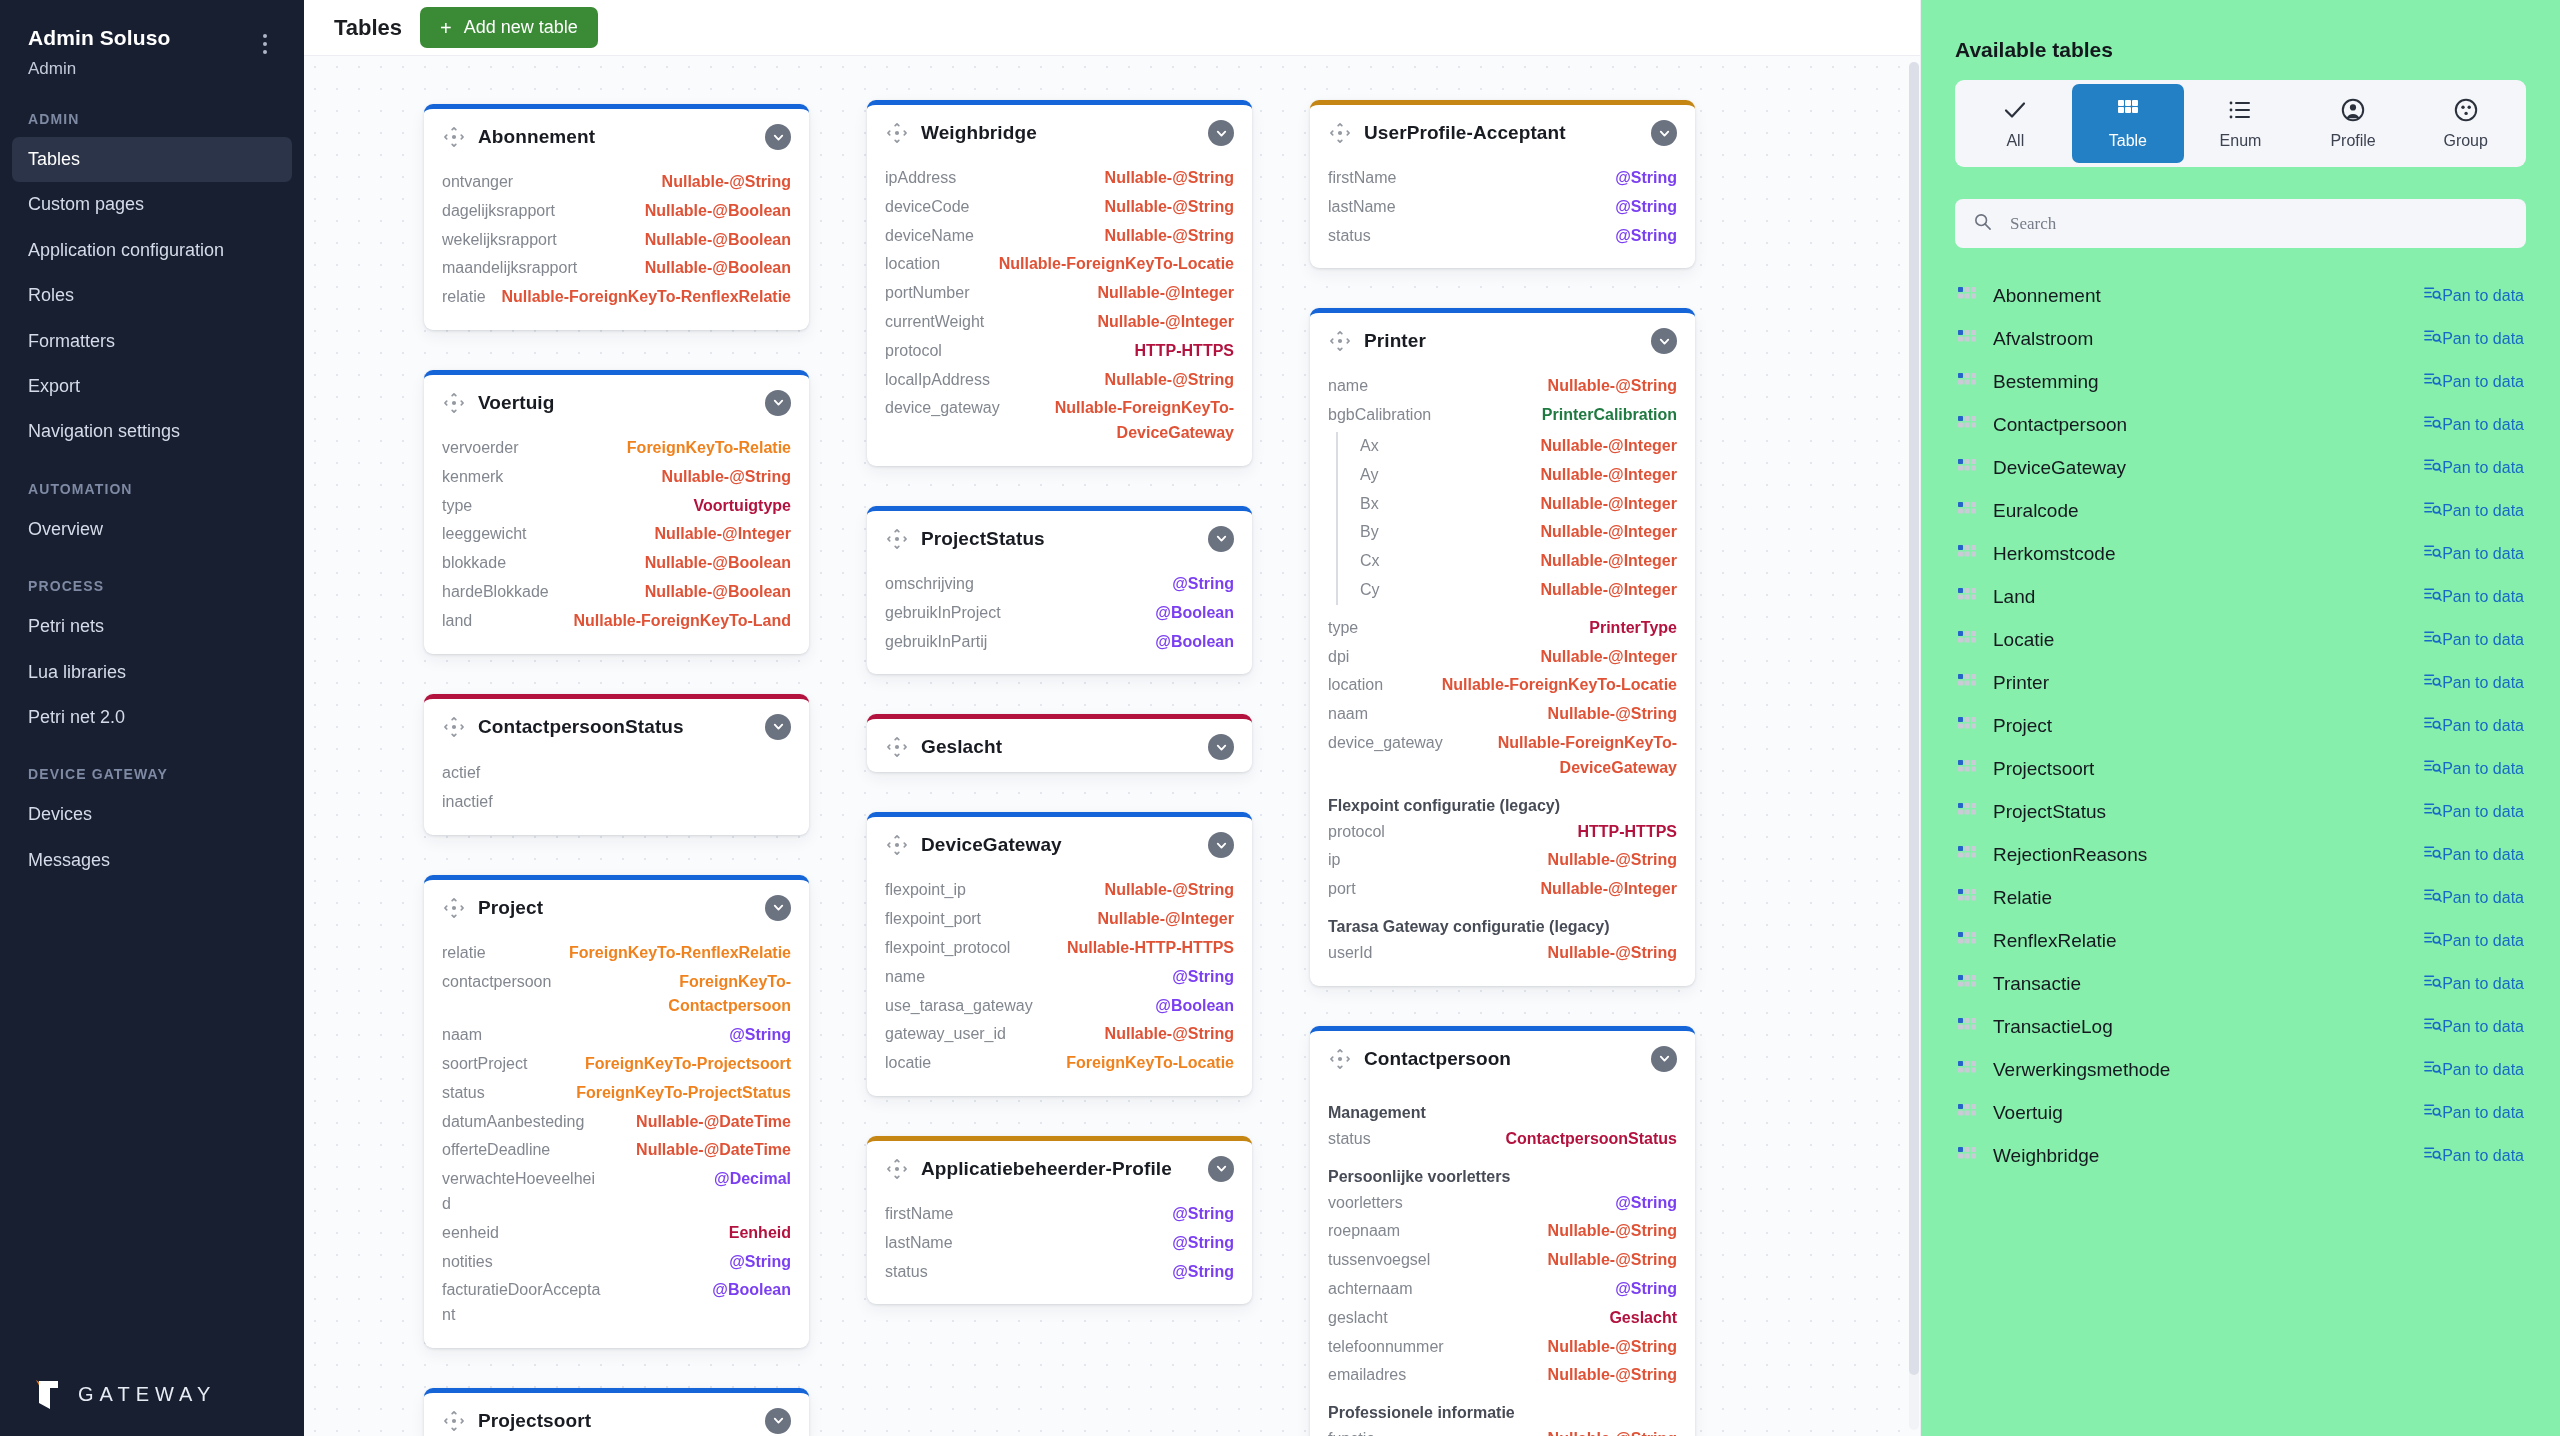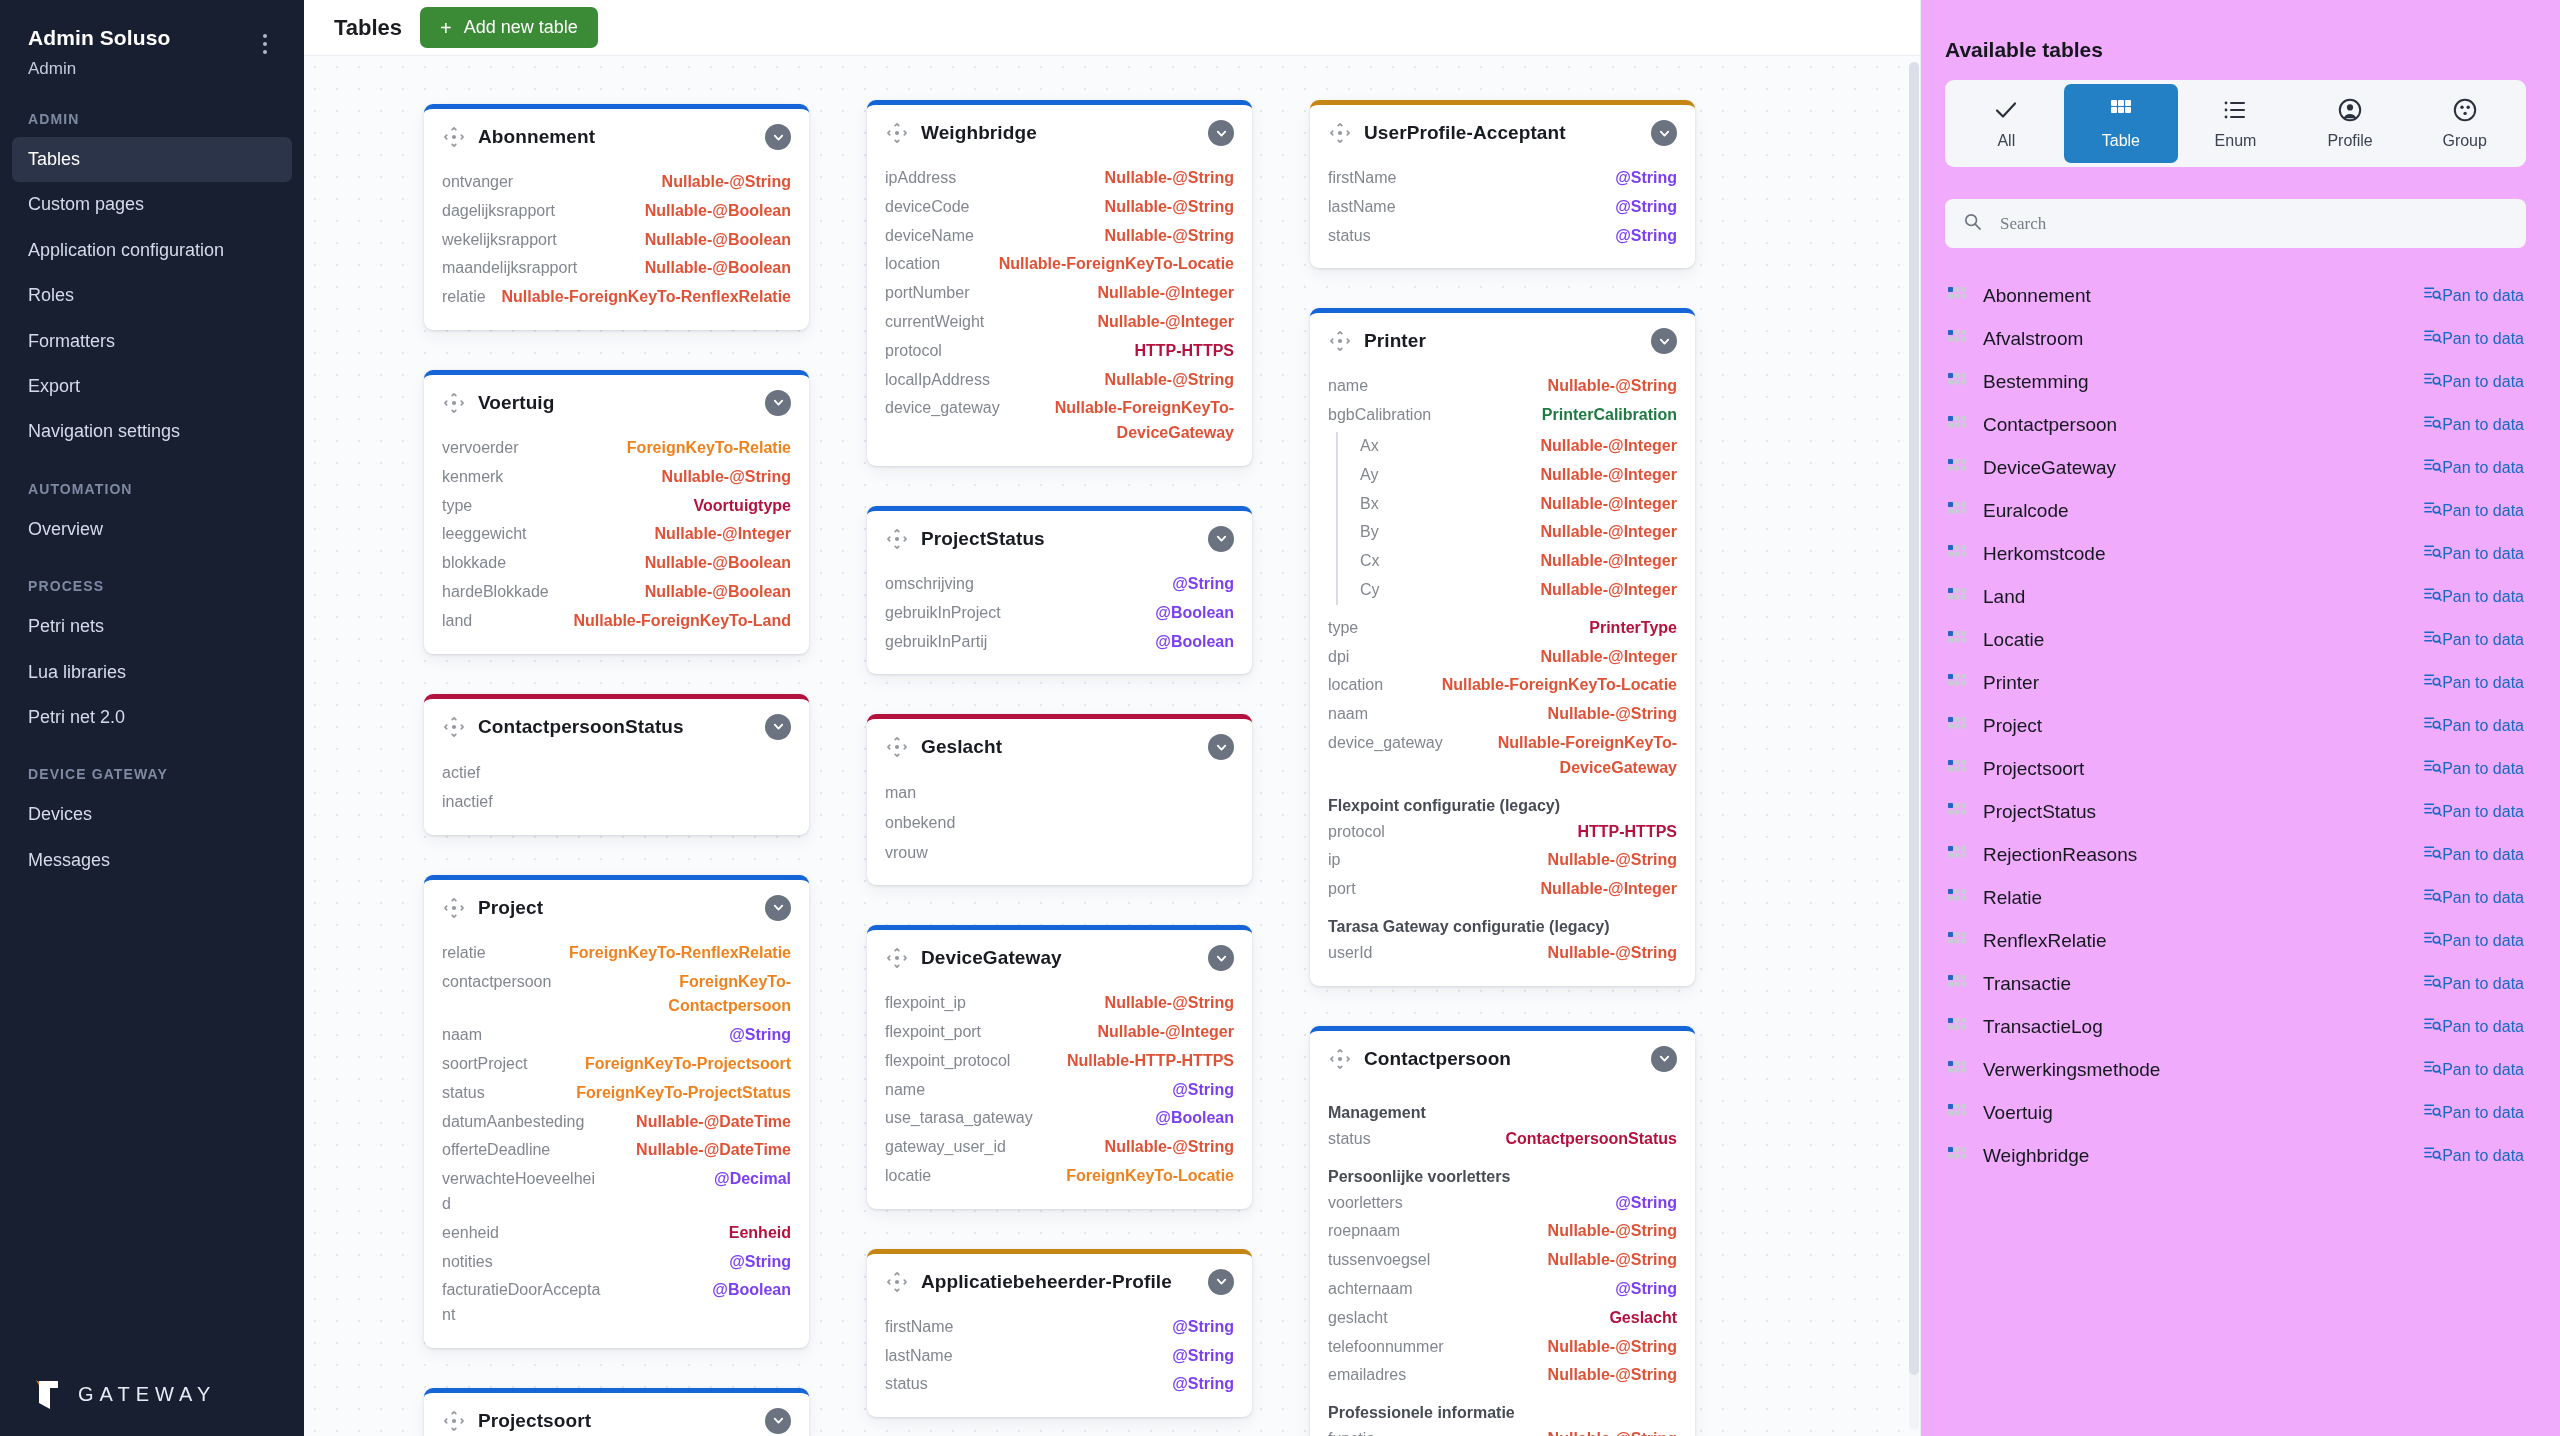--- a/index.html
+++ b/index.html
@@ -111,22 +111,22 @@
   .vscroll {
     position: absolute; right: 0px; top: 6px; bottom: 6px; width: 12px;
     display: flex; justify-content: center;
   }
   .vscroll .track { width: 10px; background: #f2f3f7; border-radius: 6px; height: 100%; position: relative; }
   .vscroll .thumb { position: absolute; left: 0; top: 0; width: 10px; height: 96%;
                     background: #dcdfe8; border-radius: 6px; }
 
   
   .rpanel {
-    width: 640px; flex: 0 0 640px; background: #f0abfc;
-    border-left: 1px solid #eceef3; padding: 38px 34px 0 24px; overflow: hidden;
+    width: 640px; flex: 0 0 640px; background: #86efac;
+    border-left: 1px solid #eceef3; padding: 38px 34px 0 34px; overflow: hidden;
   }
   .rp-title { font-size: 21px; font-weight: bold; color: #14171c; margin-bottom: 18px; }
   .seg {
     display: flex; background: #f4f6fa; border-radius: 9px; padding: 4px; gap: 0;
     margin-bottom: 32px;
   }
   .seg-item {
     flex: 1; display: flex; flex-direction: column; align-items: center; gap: 9px;
     padding: 13px 4px; border-radius: 7px; cursor: pointer; color: #3c4250;
     font-size: 16px;
@@ -497,25 +497,20 @@
                       <polyline points="4.7,10.2 2.9,12 4.7,13.8"></polyline>
                       <polyline points="19.3,10.2 21.1,12 19.3,13.8"></polyline>
                       <circle cx="12" cy="12" r="2.1" fill="#5c6370" stroke="none"></circle>
                     </svg></span>
                   <span class="card-title">Geslacht</span>
                   <span class="collapse-btn">
                     <svg width="13" height="13" viewBox="0 0 14 14">
                       <path d="M3 5 L7 9.2 L11 5" fill="none" stroke="#ffffff" stroke-width="2" stroke-linecap="round" stroke-linejoin="round"></path>
                     </svg>
                   </span>
-                </div>
-                <div class="card-body">
-                  <div class="enum-val">man</div>
-                  <div class="enum-val">onbekend</div>
-                  <div class="enum-val">vrouw</div>
                 </div>
               </div>
               <div class="card k-table">
                 <div class="card-head">
                   <span class="move-icon"><svg viewBox="0 0 24 24" width="24" height="24" fill="none" stroke="#5c6370" stroke-width="1.7" stroke-linecap="round" stroke-linejoin="round">
                       <polyline points="10.2,4.7 12,2.9 13.8,4.7"></polyline>
                       <polyline points="10.2,19.3 12,21.1 13.8,19.3"></polyline>
                       <polyline points="4.7,10.2 2.9,12 4.7,13.8"></polyline>
                       <polyline points="19.3,10.2 21.1,12 19.3,13.8"></polyline>
                       <circle cx="12" cy="12" r="2.1" fill="#5c6370" stroke="none"></circle>

